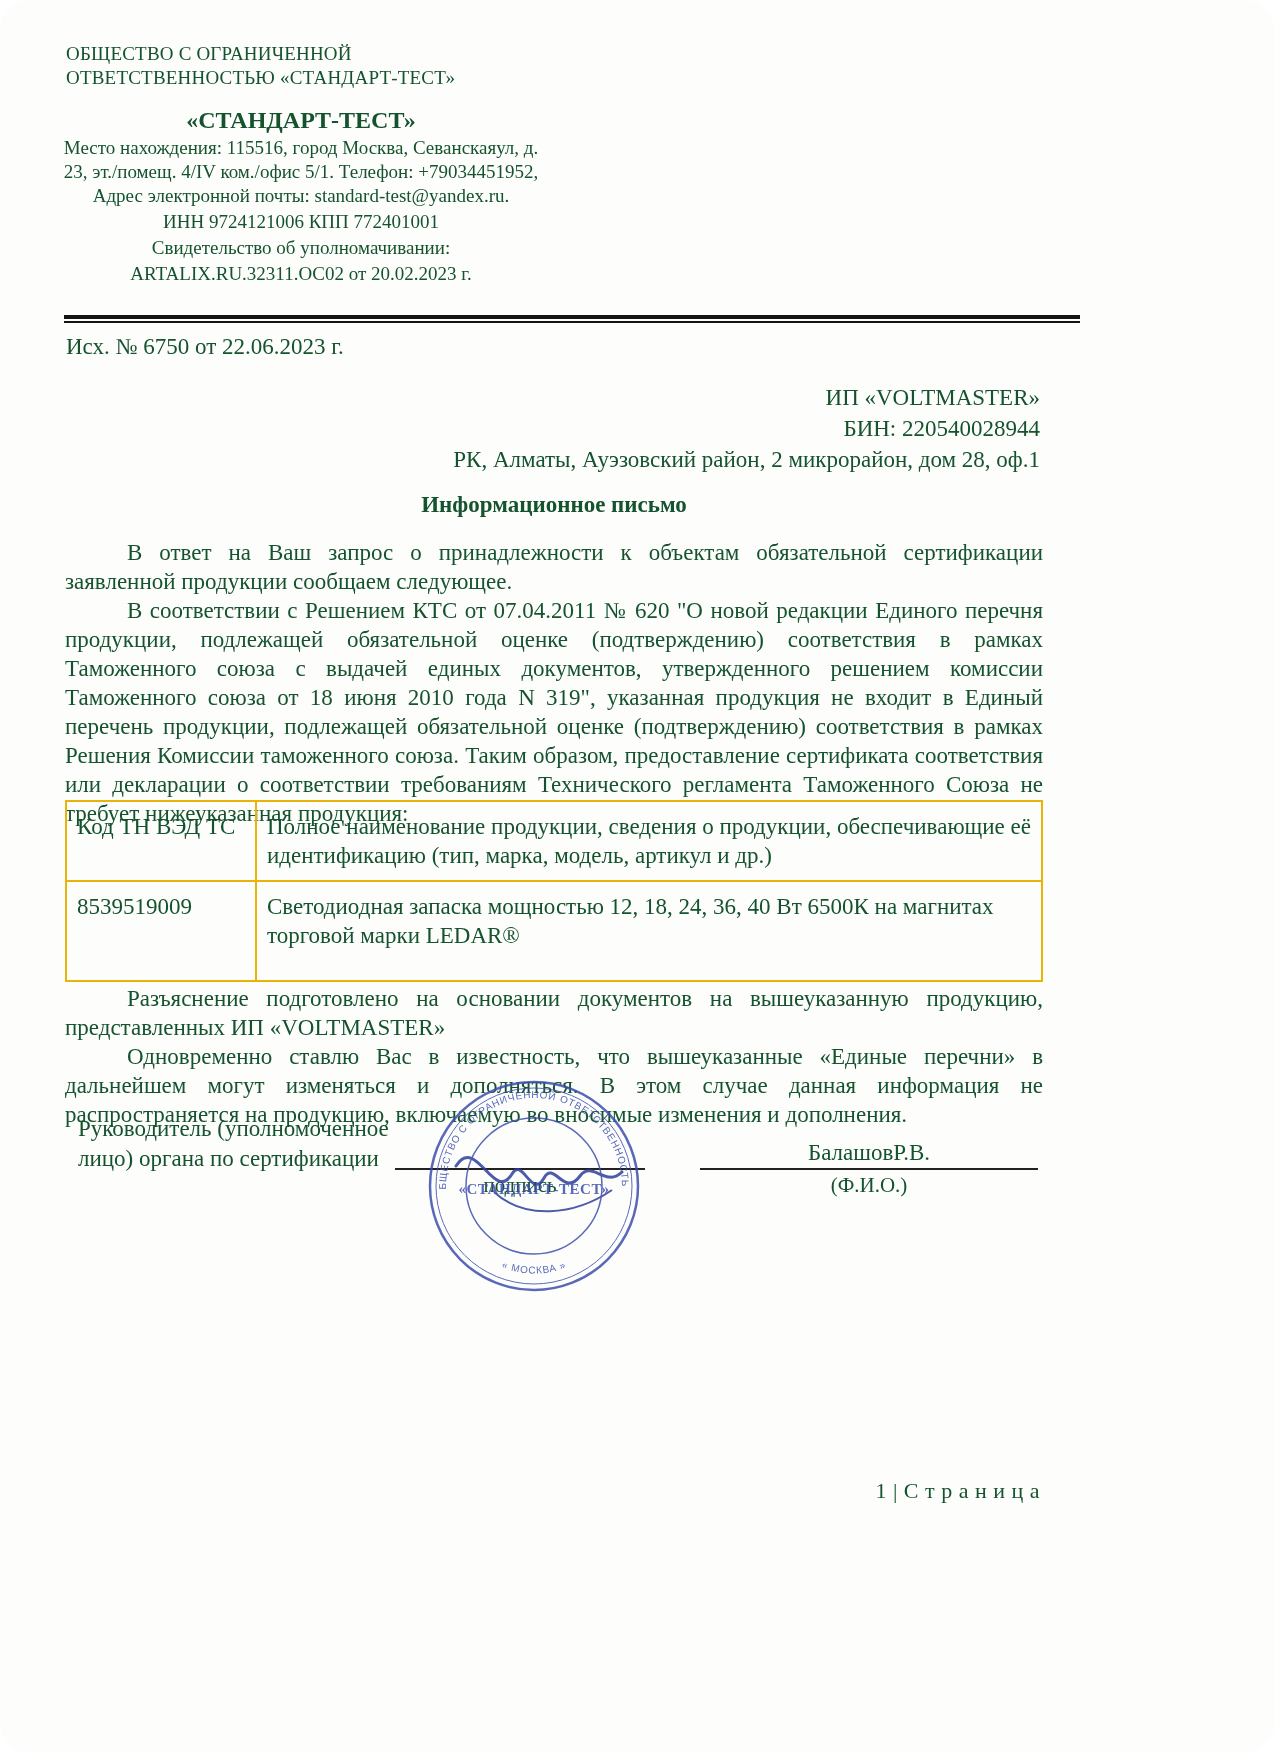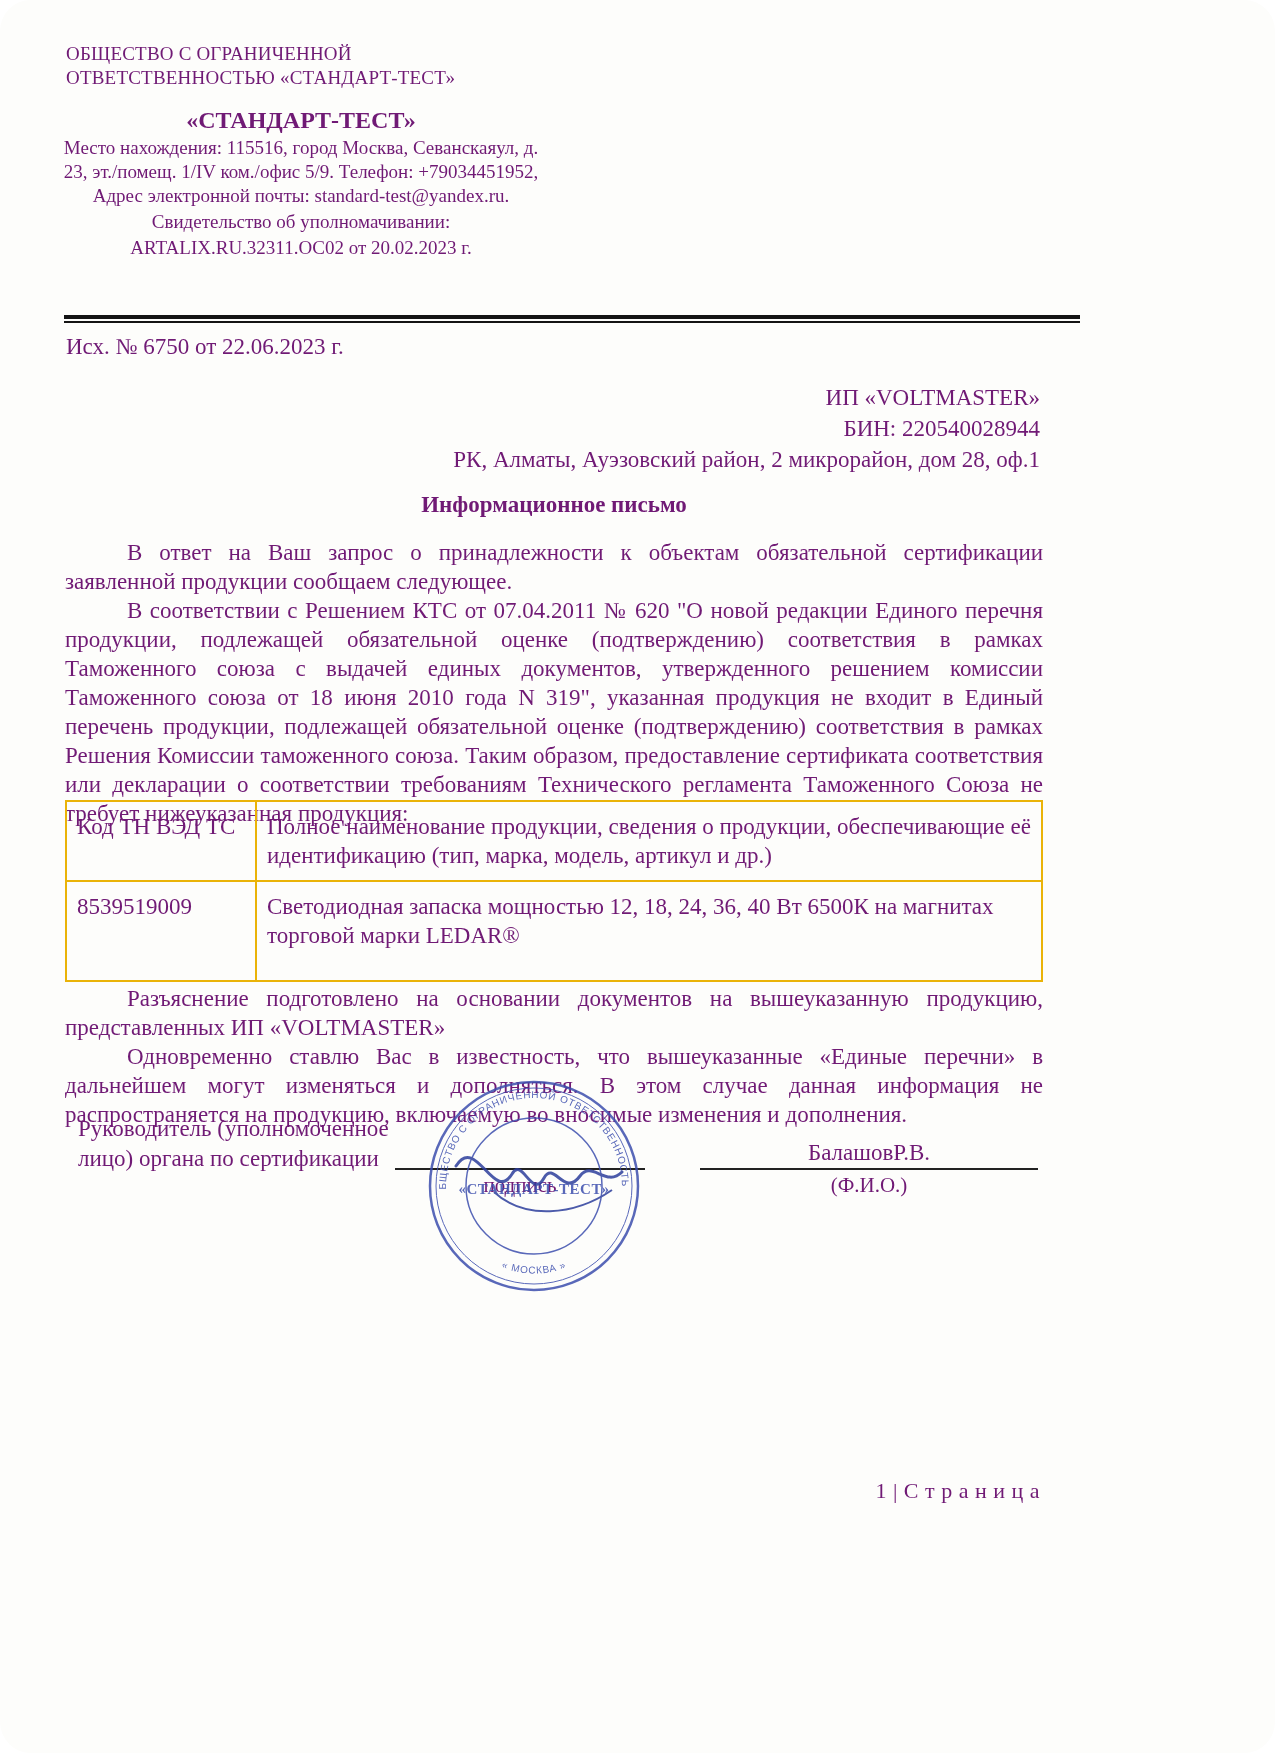--- a/index.html
+++ b/index.html
@@ -3,21 +3,21 @@
 <meta charset="utf-8">
 <style>
   html, body { margin: 0; padding: 0; background: #ffffff; }
   .page {
     position: relative;
     width: 1275px;
     height: 1753px;
     margin: 0 auto;
     background: #fdfdfb;
     font-family: "Liberation Serif", "DejaVu Serif", serif;
-    color: #701a75;
+    color: #14532d;
     overflow: hidden;
     border-radius: 31px;
   }
 
   
   .company {
     position: absolute; left: 66px; top: 42px;
     font-size: 19px; line-height: 24px; letter-spacing: 0.2px;
   }
 
@@ -102,21 +102,22 @@
 
 <div class="page">
 
   <div class="company">
     <div>ОБЩЕСТВО С ОГРАНИЧЕННОЙ</div>
     <div>ОТВЕТСТВЕННОСТЬЮ «СТАНДАРТ-ТЕСТ»</div>
   </div>
 
   <div class="org-block">
     <div class="org-title">«СТАНДАРТ-ТЕСТ»</div>
-    <div class="address"><span>Место нахождения: 115516, город Москва, Севанскаяул, д. 23, эт./помещ. 1/IV ком./офис 5/9.  Телефон: +79034451952, Адрес электронной почты: </span><span class="email">standard-test@yandex.ru</span><span>.</span></div>
+    <div class="address"><span>Место нахождения: 115516, город Москва, Севанскаяул, д. 23, эт./помещ. 4/IV ком./офис 5/1.  Телефон: +79034451952, Адрес электронной почты: </span><span class="email">standard-test@yandex.ru</span><span>.</span></div>
+    <div class="address">ИНН 9724121006 КПП 772401001</div>
     <div class="address">Свидетельство об уполномачивании:</div>
     <div class="address">ARTALIX.RU.32311.ОС02 от 20.02.2023 г.</div>
   </div>
 
   <div class="rule">
     <div class="thick"></div>
     <div class="thin"></div>
   </div>
 
   <div class="ref">Исх. № 6750  от 22.06.2023 г.</div>

